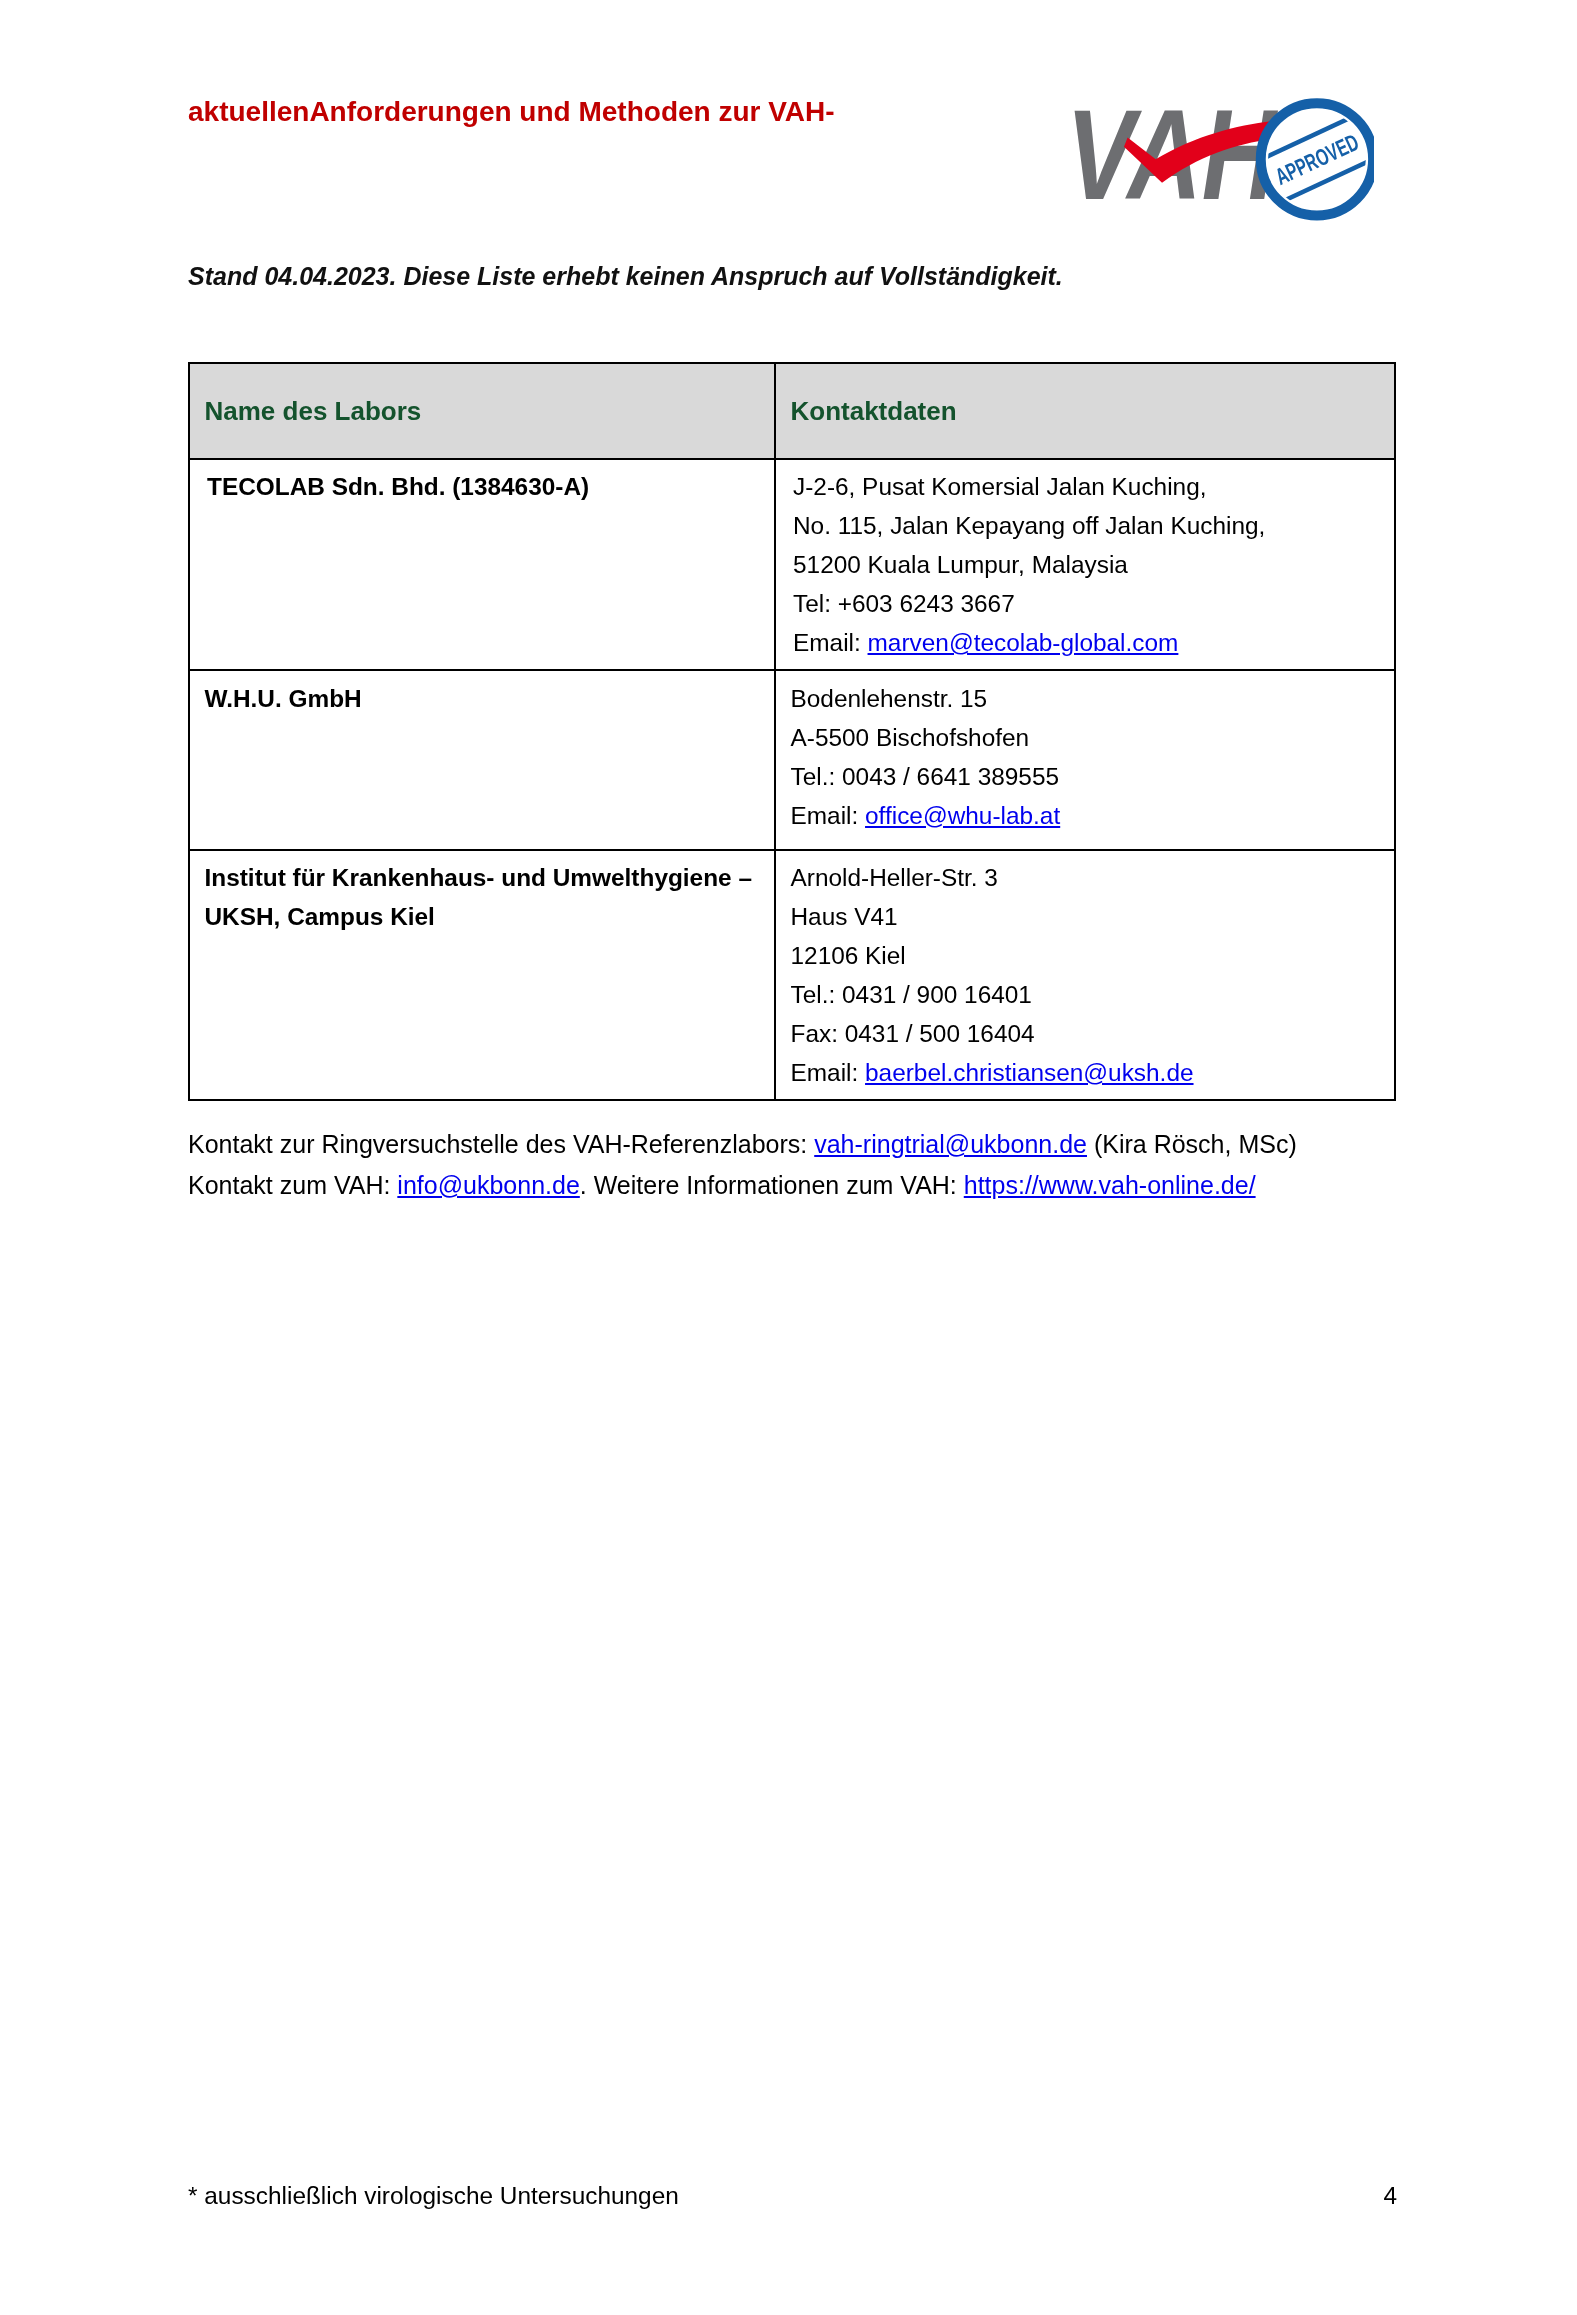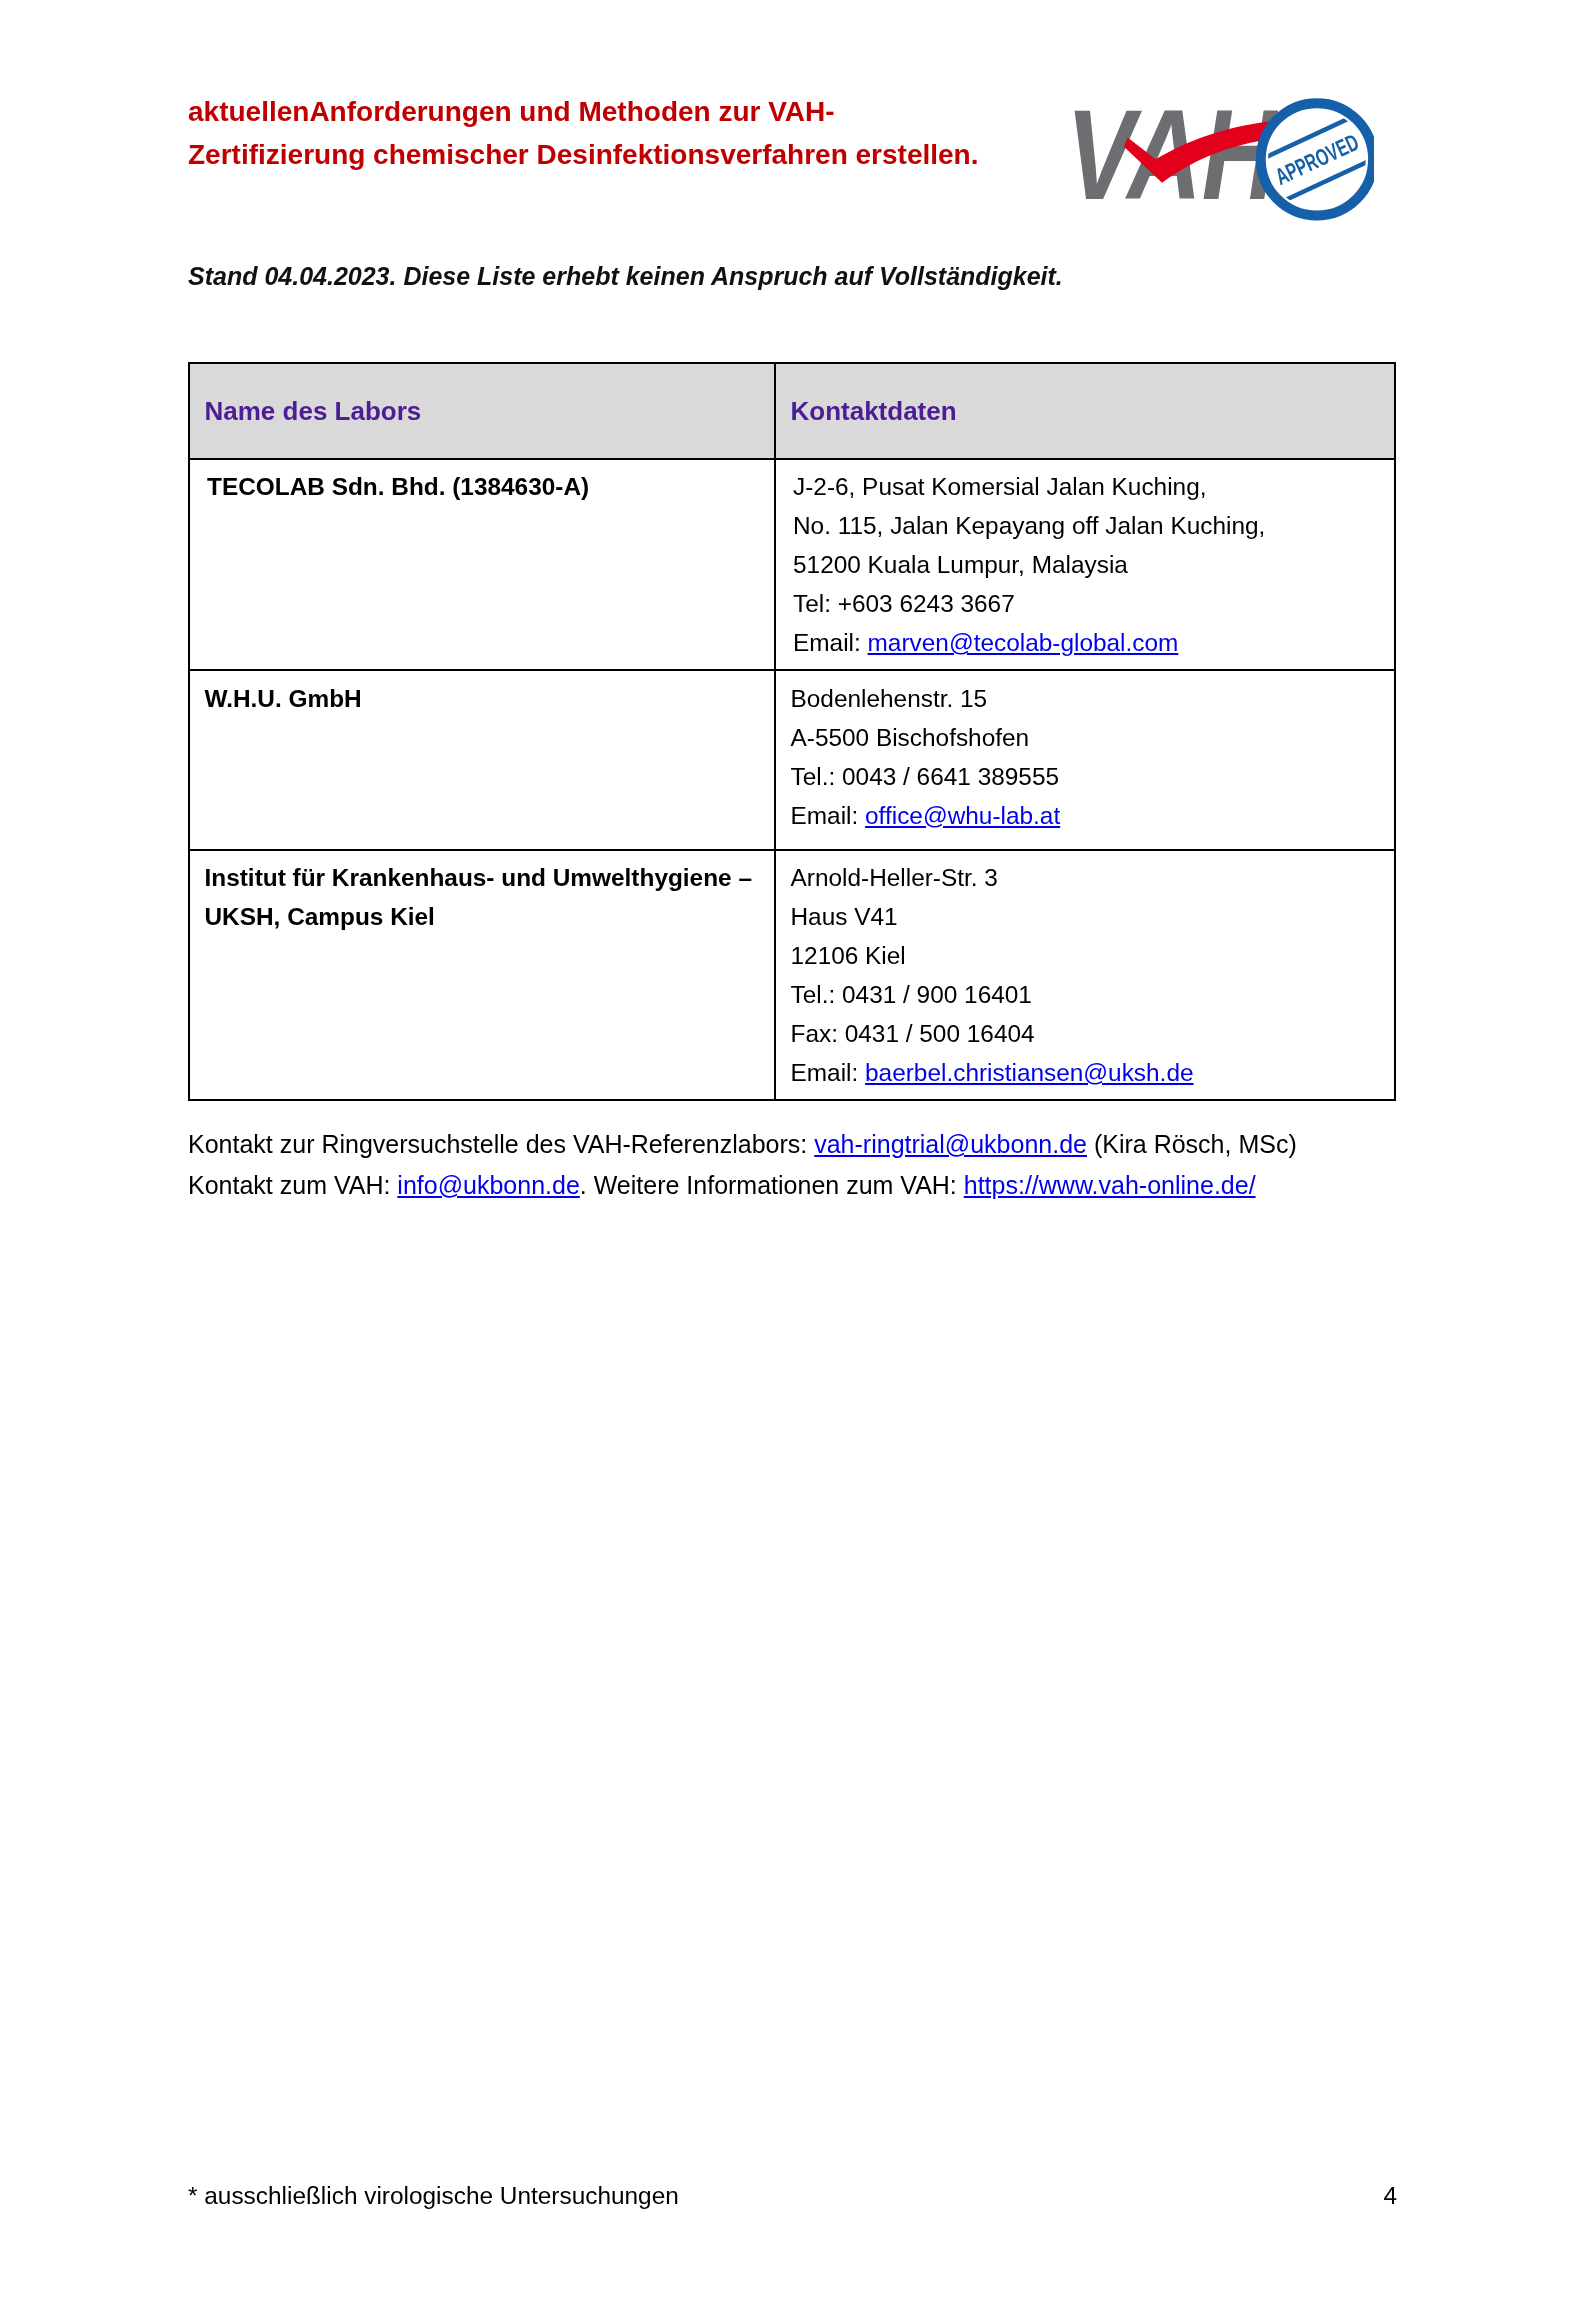--- a/index.html
+++ b/index.html
@@ -24,21 +24,21 @@
 
   table.lab-table {
     position:absolute; left:188px; top:362px;
     width:1206px; border-collapse:collapse; table-layout:fixed;
     font-size:24.4px;
   }
   .lab-table col.c1 { width:586px; }
   .lab-table col.c2 { width:620px; }
   .lab-table th, .lab-table td { border:2.7px solid #000; }
   .lab-table th {
-    height:94px; background:#d9d9d9; color:#4c1d95;
+    height:94px; background:#d9d9d9; color:#14532d;
     font-size:26px; font-weight:bold; text-align:left;
     vertical-align:middle; padding:0 9px 0 14.5px;
   }
   .lab-table td {
     vertical-align:top; padding:7.2px 11px 7.2px 14.5px; line-height:39px;
   }
   .lab-table td.lab-name-cell { font-weight:bold; }
   .lab-table tr.r1 td { height:188px;padding-left:17px; }
   .lab-table tr.r2 td { height:163px;margin-left:20px; }
   .lab-table tr.r3 td { height:227px; }
@@ -54,21 +54,20 @@
     position:absolute; left:188px; top:2182px; width:1209px;
     display:flex; justify-content:space-between; align-items:baseline;
     font-size:24.4px;
   }
 </style>
 </head>
 <body>
 
 <div class="doc-title">
     <div>aktuellenAnforderungen und Methoden zur VAH-</div>
-    <div>Zertifizierung chemischer Desinfektionsverfahren erstellen.</div>
   </div>
 
 <div class="logo-wrap">
   <svg width="308" height="127" viewBox="0 0 340 140">
     <defs>
       <clipPath id="stampClip">
           <circle cx="277" cy="72" r="54"></circle>
         </clipPath>
     </defs>
 

